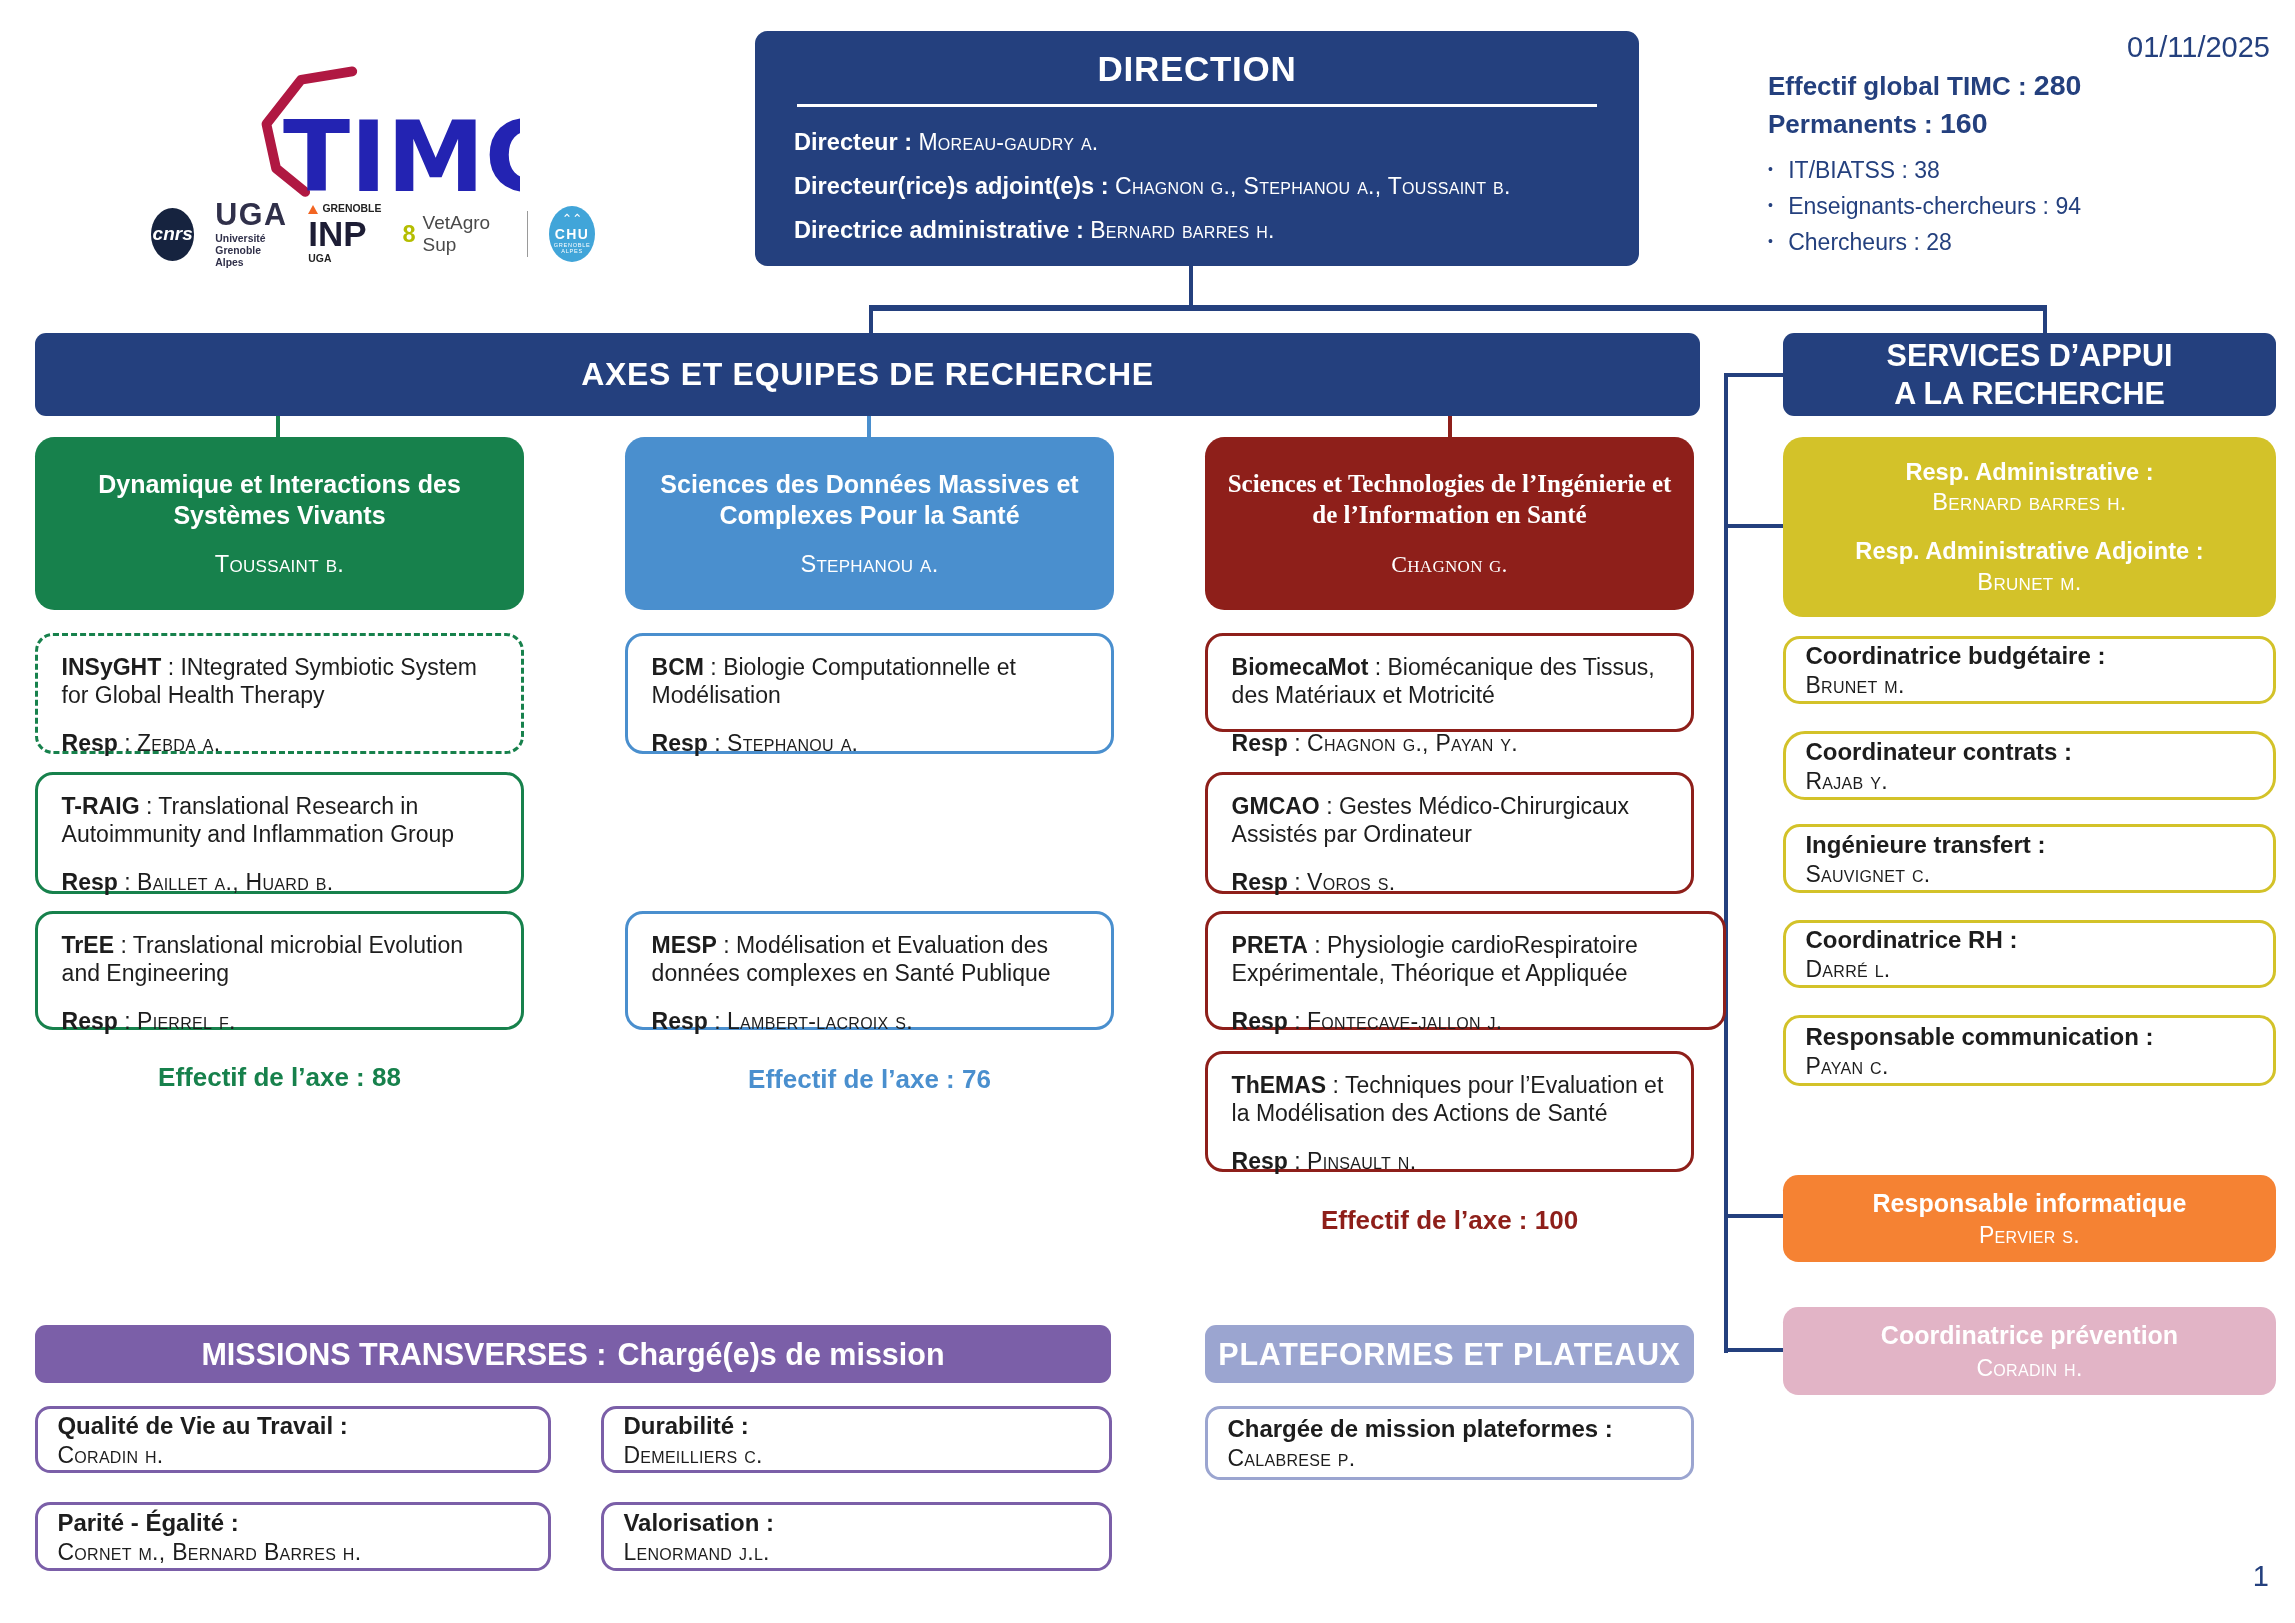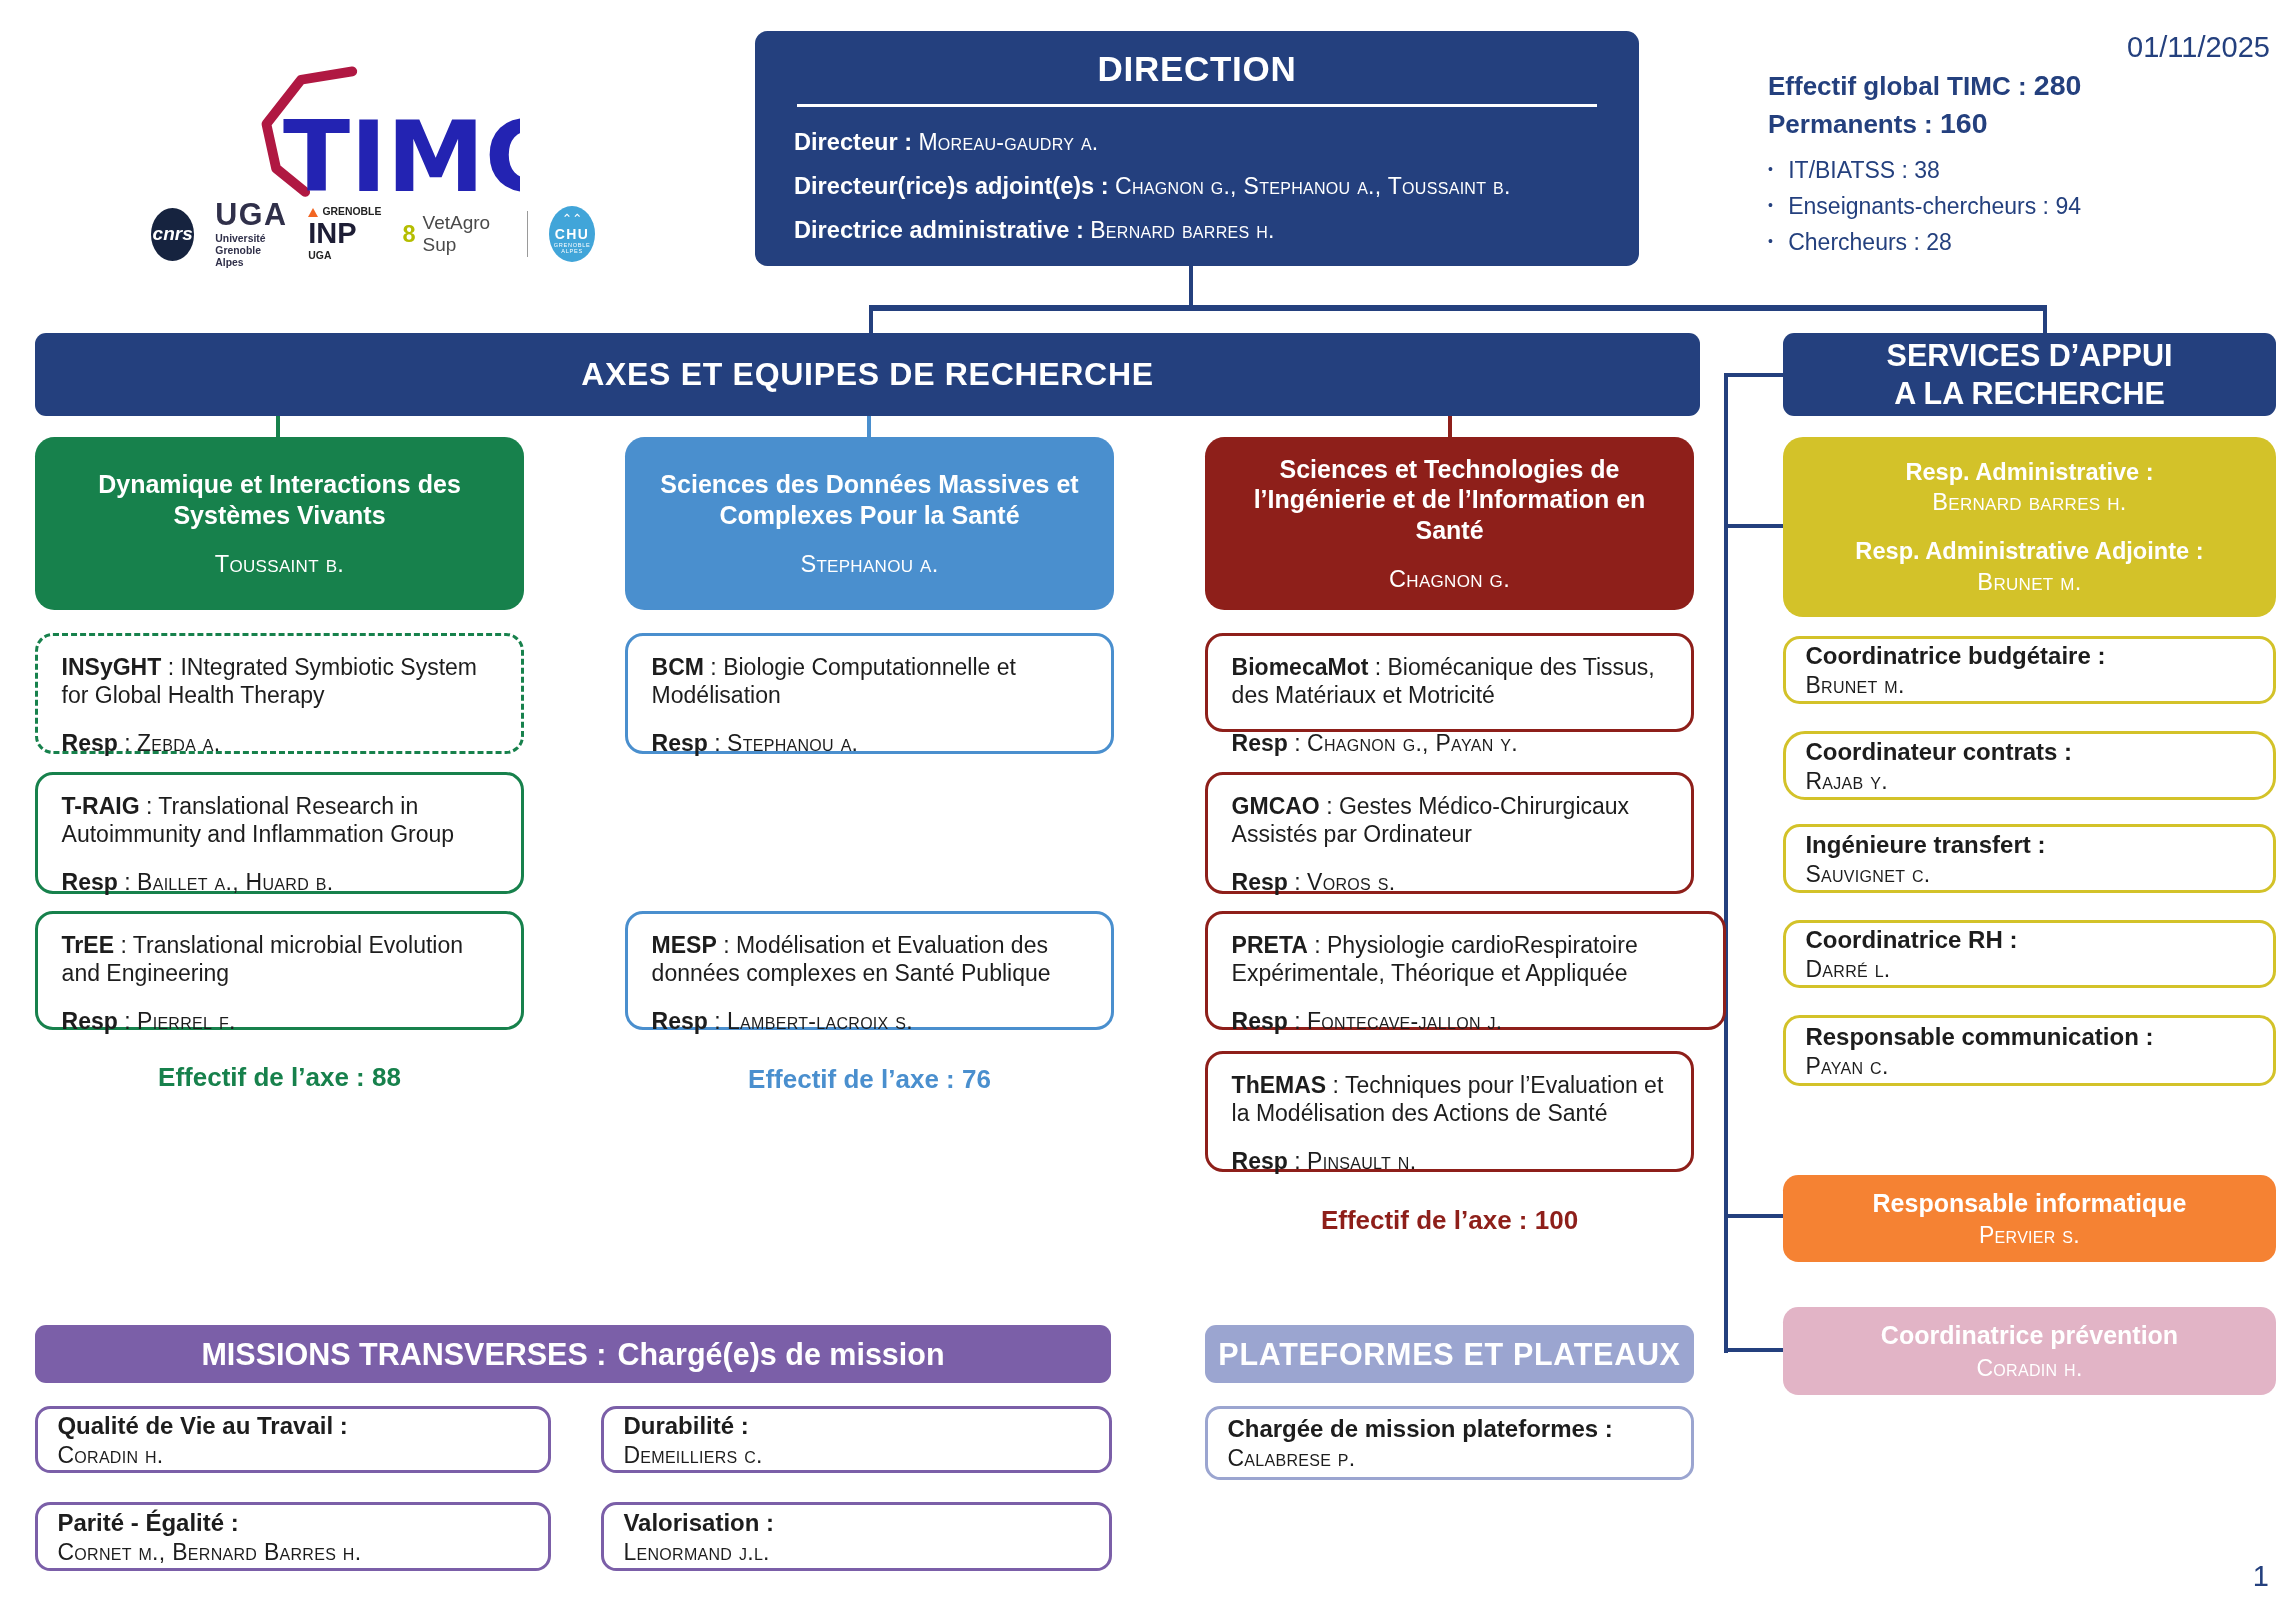--- a/index.html
+++ b/index.html
@@ -84,21 +84,21 @@
   .partners{display:flex;align-items:center;gap:21px;}
   .cnrs{width:53px;height:53px;border-radius:50%;background:#16233f;color:#fff;display:flex;
         align-items:center;justify-content:center;font-weight:bold;font-size:19px;font-style:italic;}
   .uga{display:flex;flex-direction:column;align-items:flex-start;line-height:1;}
   .uga .big{font-size:30.5px;font-weight:bold;color:#30304a;letter-spacing:1.4px;}
   .uga .small{font-size:10.4px;font-weight:bold;color:#30304a;margin-top:4.2px;line-height:1.15;}
   .inp{display:flex;flex-direction:column;align-items:flex-start;line-height:1;}
   .inp .top{font-size:10.4px;font-weight:bold;color:#222;display:flex;align-items:center;gap:4.2px;}
   .inp .tri{width:0;height:0;border-left:5.6px solid transparent;border-right:5.6px solid transparent;
             border-bottom:9px solid #f26522;}
-  .inp .big{font-size:29px;font-weight:bold;color:#1d1d35;margin-top:1.4px;}
+  .inp .big{font-size:35px;font-weight:bold;color:#1d1d35;margin-top:1.4px;}
   .inp .bot{font-size:10.4px;font-weight:bold;color:#222;margin-top:2.8px;}
   .vetagro{display:flex;align-items:center;gap:7px;color:#4a4a4a;font-size:19px;}
   .vetagro .glyph{color:#b4bd00;font-size:23.6px;font-weight:bold;}
   .logo-divider{width:1.4px;height:46px;background:#9a9a9a;}
   .chu{width:56px;height:56px;border-radius:50%;background:#41a5d9;color:#fff;display:flex;
        flex-direction:column;align-items:center;justify-content:center;line-height:1;}
   .chu .m{font-size:12.5px;margin-bottom:1.4px;}
   .chu .t{font-weight:bold;font-size:14px;letter-spacing:1.4px;}
   .chu .s{font-size:5.6px;letter-spacing:0.7px;margin-top:2.1px;text-align:center;}
 </style>
@@ -204,21 +204,21 @@
   </div>
 
   <div class="abs axis-hdr hdr-green" style="left:35px;top:437px;width:489px;height:173px;">
     <div class="t">Dynamique et Interactions des Systèmes Vivants</div>
     <div class="r sc">Toussaint b.</div>
   </div>
   <div class="abs axis-hdr hdr-blue" style="left:625px;top:437px;width:489px;height:173px;">
     <div class="t">Sciences des Données Massives et Complexes Pour la Santé</div>
     <div class="r sc">Stephanou a.</div>
   </div>
-  <div class="abs axis-hdr hdr-red" style="left:1205px;top:437px;width:489px;height:173px;">
+  <div class="abs axis-hdr hdr-red" style="left:1205px;top:437px;width:489px;height:173px;font-family:Liberation Serif, serif;">
     <div class="t">Sciences et Technologies de l’Ingénierie et de l’Information en Santé</div>
     <div class="r sc">Chagnon g.</div>
   </div>
 
   <div class="abs team b-green-dash" style="left:35px;top:633px;width:489px;height:121px;">
     <p><b>INSyGHT</b><span> : </span><span>INtegrated Symbiotic System for Global Health Therapy</span></p>
     <p><b>Resp</b><span> : </span><span class="sc">Zebda a.</span></p>
   </div>
   <div class="abs team b-green" style="left:35px;top:772px;width:489px;height:122px;">
     <p><b>T-RAIG</b><span> : </span><span>Translational Research in Autoimmunity and Inflammation Group</span></p>

